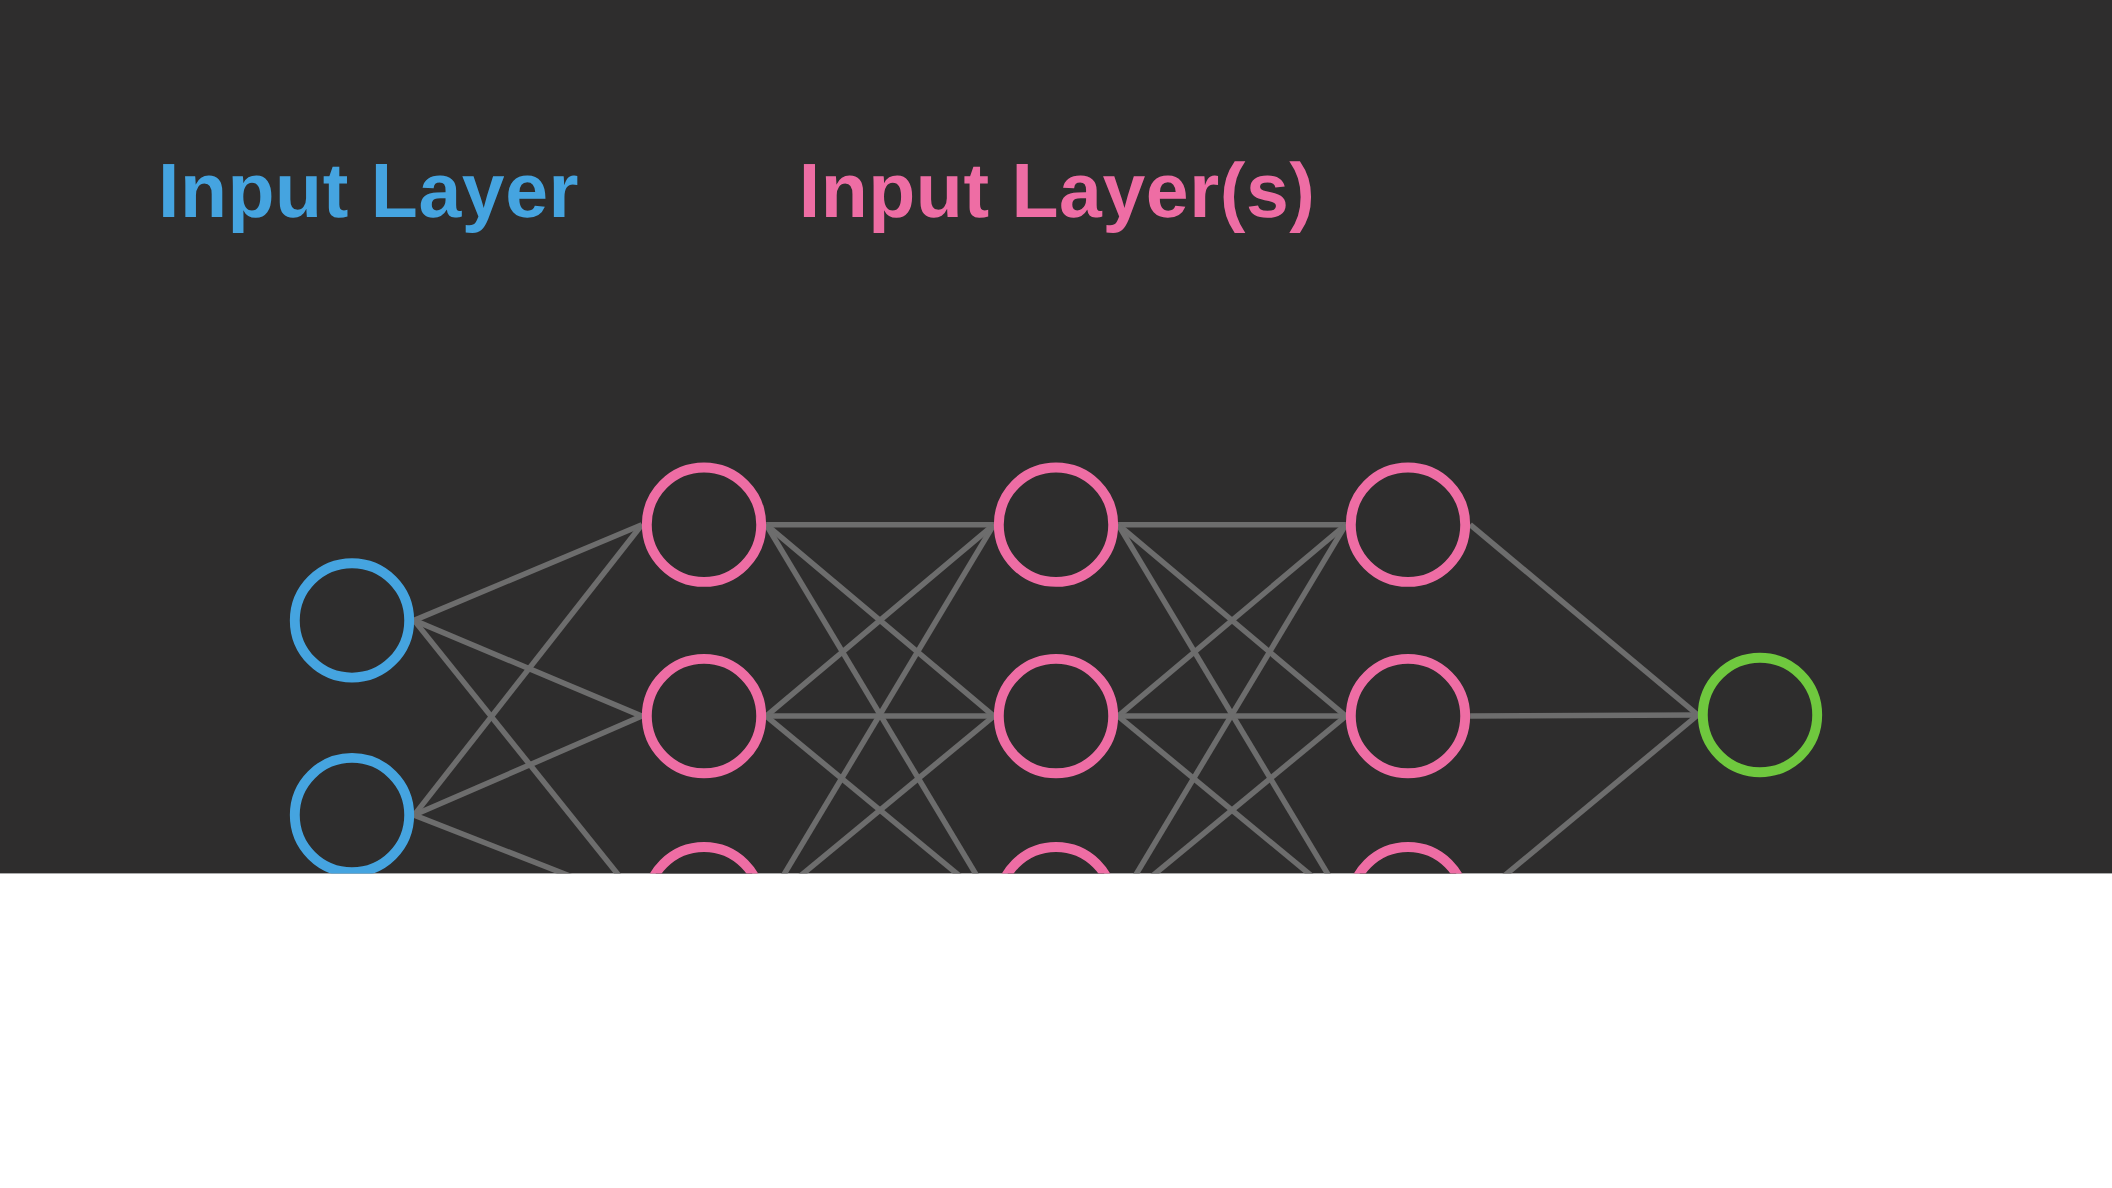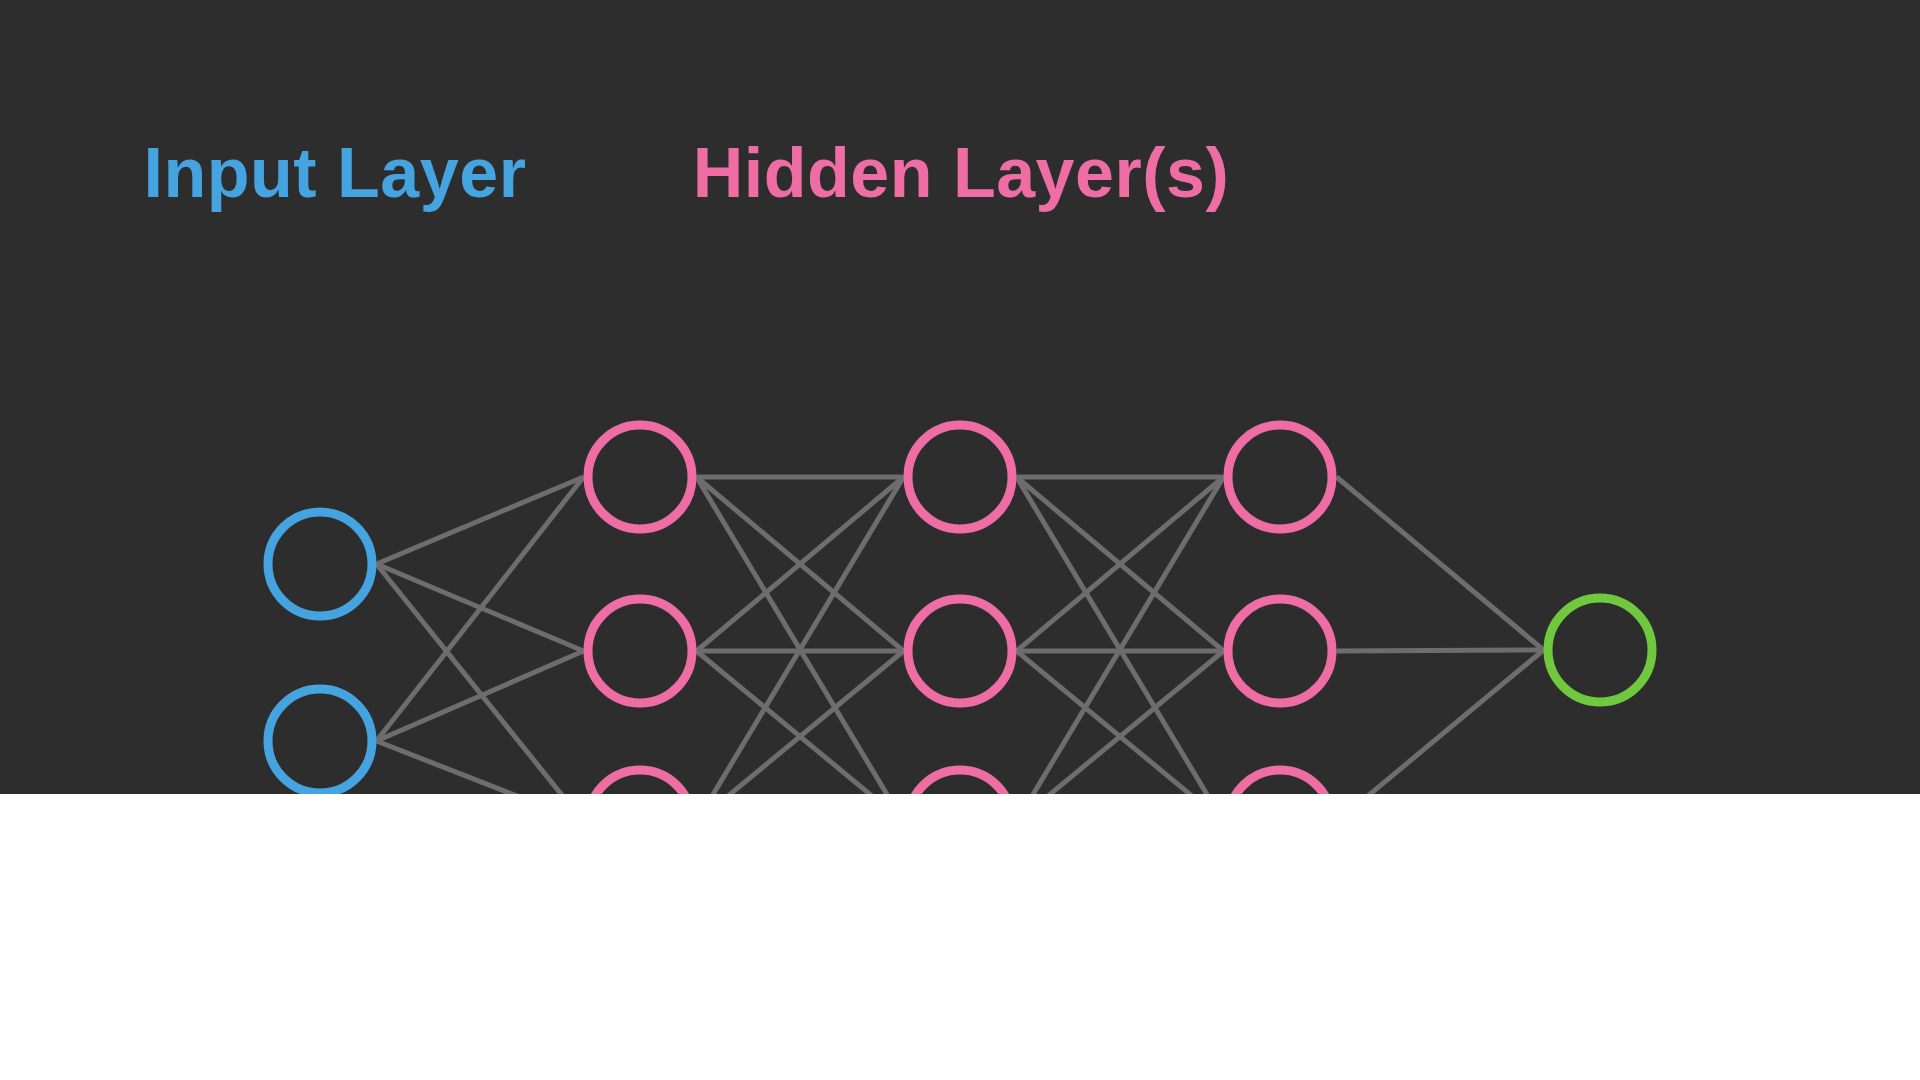--- a/index.html
+++ b/index.html
@@ -33,21 +33,21 @@
     height: 136px;
   }
 </style>
 </head>
 <body>
 
 <div class="stage" style="background: rgb(46, 45, 45);">
 
   <div class="layer-label" style="left: 335px; top: 138px; color: rgb(69, 164, 224);">Input Layer</div>
 
-  <div class="layer-label" style="left: 961px; top: 138px; color: rgb(238, 109, 164);">Hidden Layer(s)</div>
+  <div class="layer-label" style="left: 961px; top: 138px; color: rgb(238, 109, 164);">Input Layer(s)</div>
 
 
   <svg class="network-svg" viewBox="0 0 1920 1080" xmlns="http://www.w3.org/2000/svg">
       <line x1="376.5" y1="564" x2="583.5" y2="477" stroke="#6d6d6d" stroke-width="5"></line>
       <line x1="376.5" y1="564" x2="583.5" y2="651" stroke="#6d6d6d" stroke-width="5"></line>
       <line x1="376.5" y1="564" x2="583.5" y2="822" stroke="#6d6d6d" stroke-width="5"></line>
       <line x1="376.5" y1="741" x2="583.5" y2="477" stroke="#6d6d6d" stroke-width="5"></line>
       <line x1="376.5" y1="741" x2="583.5" y2="651" stroke="#6d6d6d" stroke-width="5"></line>
       <line x1="376.5" y1="741" x2="583.5" y2="822" stroke="#6d6d6d" stroke-width="5"></line>
       <line x1="696.5" y1="477" x2="903.5" y2="477" stroke="#6d6d6d" stroke-width="5"></line>

